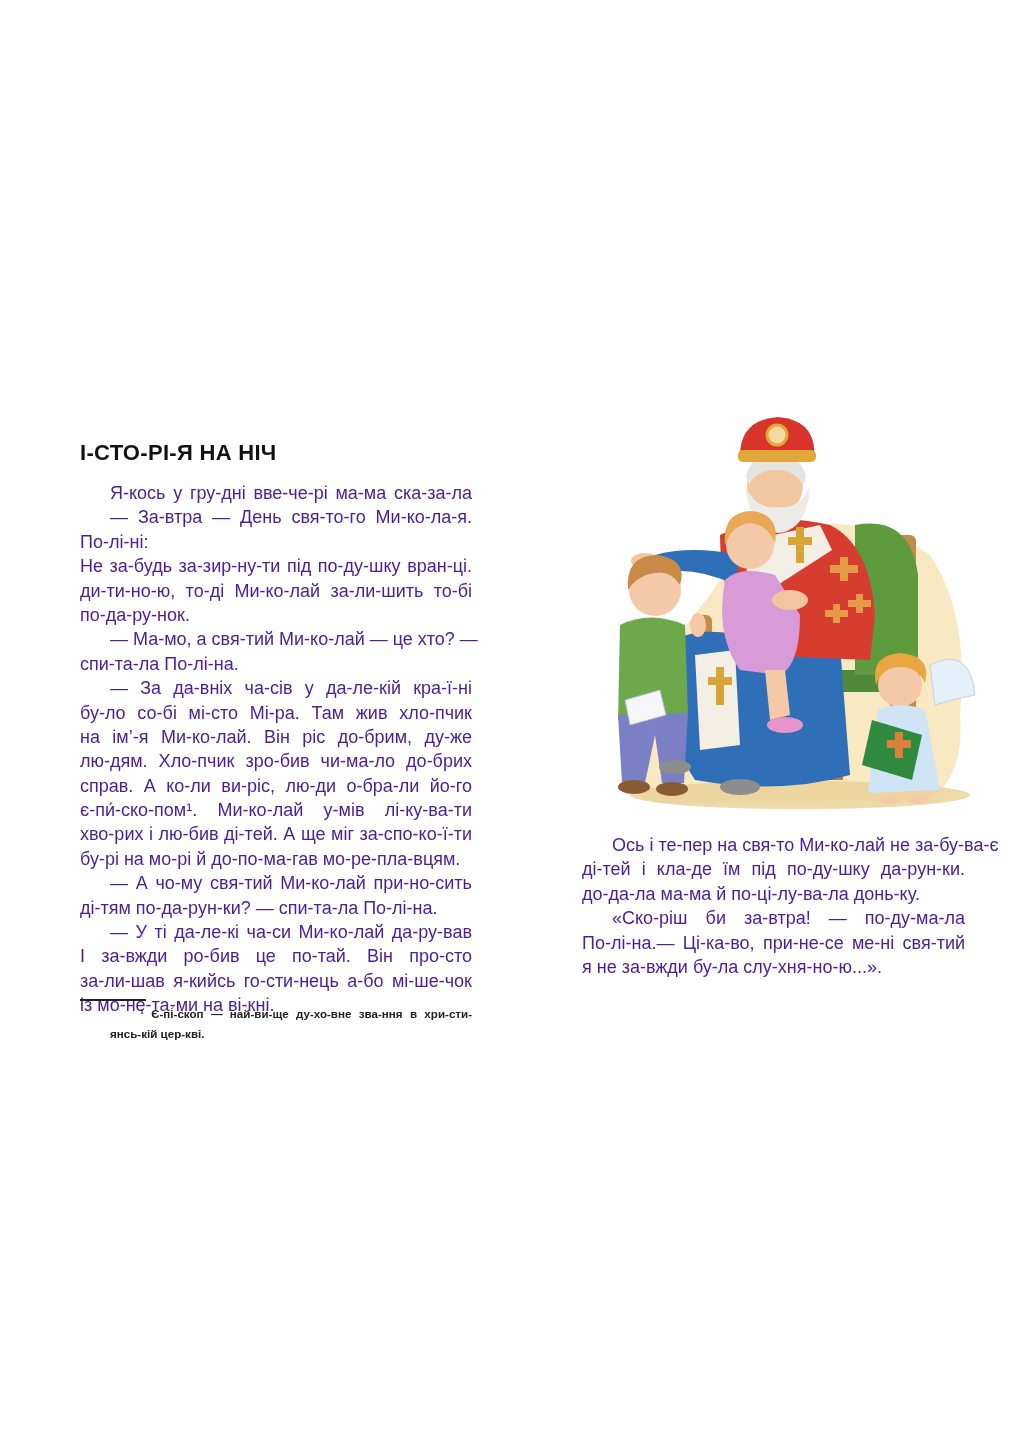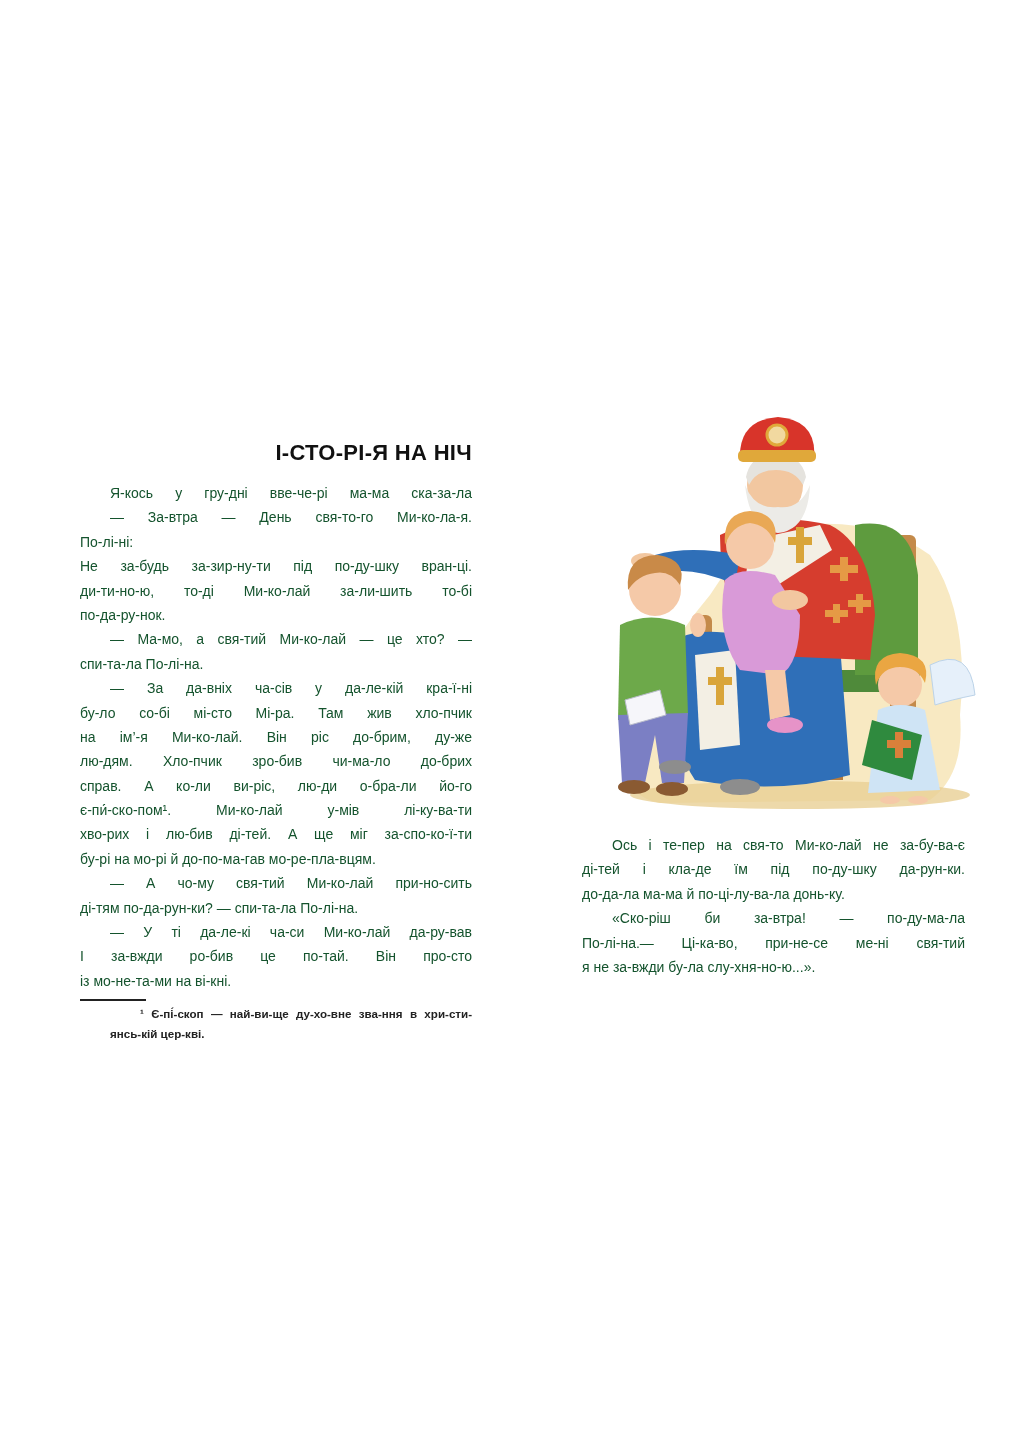--- a/index.html
+++ b/index.html
@@ -1,22 +1,22 @@
 <!DOCTYPE html>
 <html><head>
 <meta charset="utf-8">
 <style>
   html, body { margin:0; padding:0; background:#ffffff; }
   body { width:1035px; height:1440px; position:relative; overflow:hidden;
          font-family:"DejaVu Sans", sans-serif; color:#1a1a1a; }
-  .title { position:absolute; left:80px; width:392px; top:440px; text-align:right;
+  .title { position:absolute; left:80px; width:392px; top:440px; text-align:left;
            font-family:"Liberation Sans", sans-serif; font-weight:bold; font-size:22px;
            letter-spacing:0.3px; color:#111; }
-  .col { position:absolute; font-family:"Liberation Sans", sans-serif; font-size:14px;
-         line-height:24.4px; color:#14532d; }
+  .col { position:absolute; font-family:"Liberation Sans", sans-serif; font-size:18px;
+         line-height:24.4px; color:#4c1d95; }
   .col-left { left:80px; top:481px; width:392px; }
   .col-right { left:582px; top:833px; width:383px; }
   .line { display:block; text-align:justify; text-align-last:justify; white-space:nowrap; height:24.4px; }
   .line.last { text-align-last:left; }
   .line.indent { padding-left:30px; }
   .rule { position:absolute; left:80px; top:999px; width:66px; height:1.5px; background:#222; }
   .footnote { position:absolute; left:80px; top:1004px; width:392px; font-family:"Liberation Sans", sans-serif;
               font-size:11.6px; font-weight:bold; line-height:20px; color:#222; }
   .footnote .line { height:20px;margin-left:30px; }
   .footnote .line.indent { padding-left:30px; }
@@ -42,20 +42,21 @@
       <span class="line">на ім’-я Ми-ко-лай. Він ріс до-брим, ду-же</span>
       <span class="line">лю-дям. Хло-пчик зро-бив чи-ма-ло до-брих</span>
       <span class="line">справ. А ко-ли ви-ріс, лю-ди о-бра-ли йо-го</span>
       <span class="line">є-пи́-ско-пом¹. Ми-ко-лай у-мів лі-ку-ва-ти</span>
       <span class="line">хво-рих і лю-бив ді-тей. А ще міг за-спо-ко-ї-ти</span>
       <span class="line last">бу-рі на мо-рі й до-по-ма-гав мо-ре-пла-вцям.</span>
       <span class="line indent">— А чо-му свя-тий Ми-ко-лай при-но-сить</span>
       <span class="line last">ді-тям по-да-рун-ки? — спи-та-ла По-лі-на.</span>
       <span class="line indent">— У ті да-ле-кі ча-си Ми-ко-лай да-ру-вав</span>
       <span class="line">І за-вжди ро-бив це по-тай. Він про-сто</span>
+      <span class="line">за-ли-шав я-кийсь го-сти-нець а-бо мі-ше-чок</span>
       <span class="line last">із мо-не-та-ми на ві-кні.</span>
     </div>
 
   <div class="rule"></div>
   <div class="footnote" id="footnote">
       <span class="line indent">¹ Є-пі́-скоп — най-ви-ще ду-хо-вне зва-ння в хри-сти-</span>
       <span class="line last">янсь-кій цер-кві.</span>
     </div>
 
   <div class="col col-right" id="col-right">

